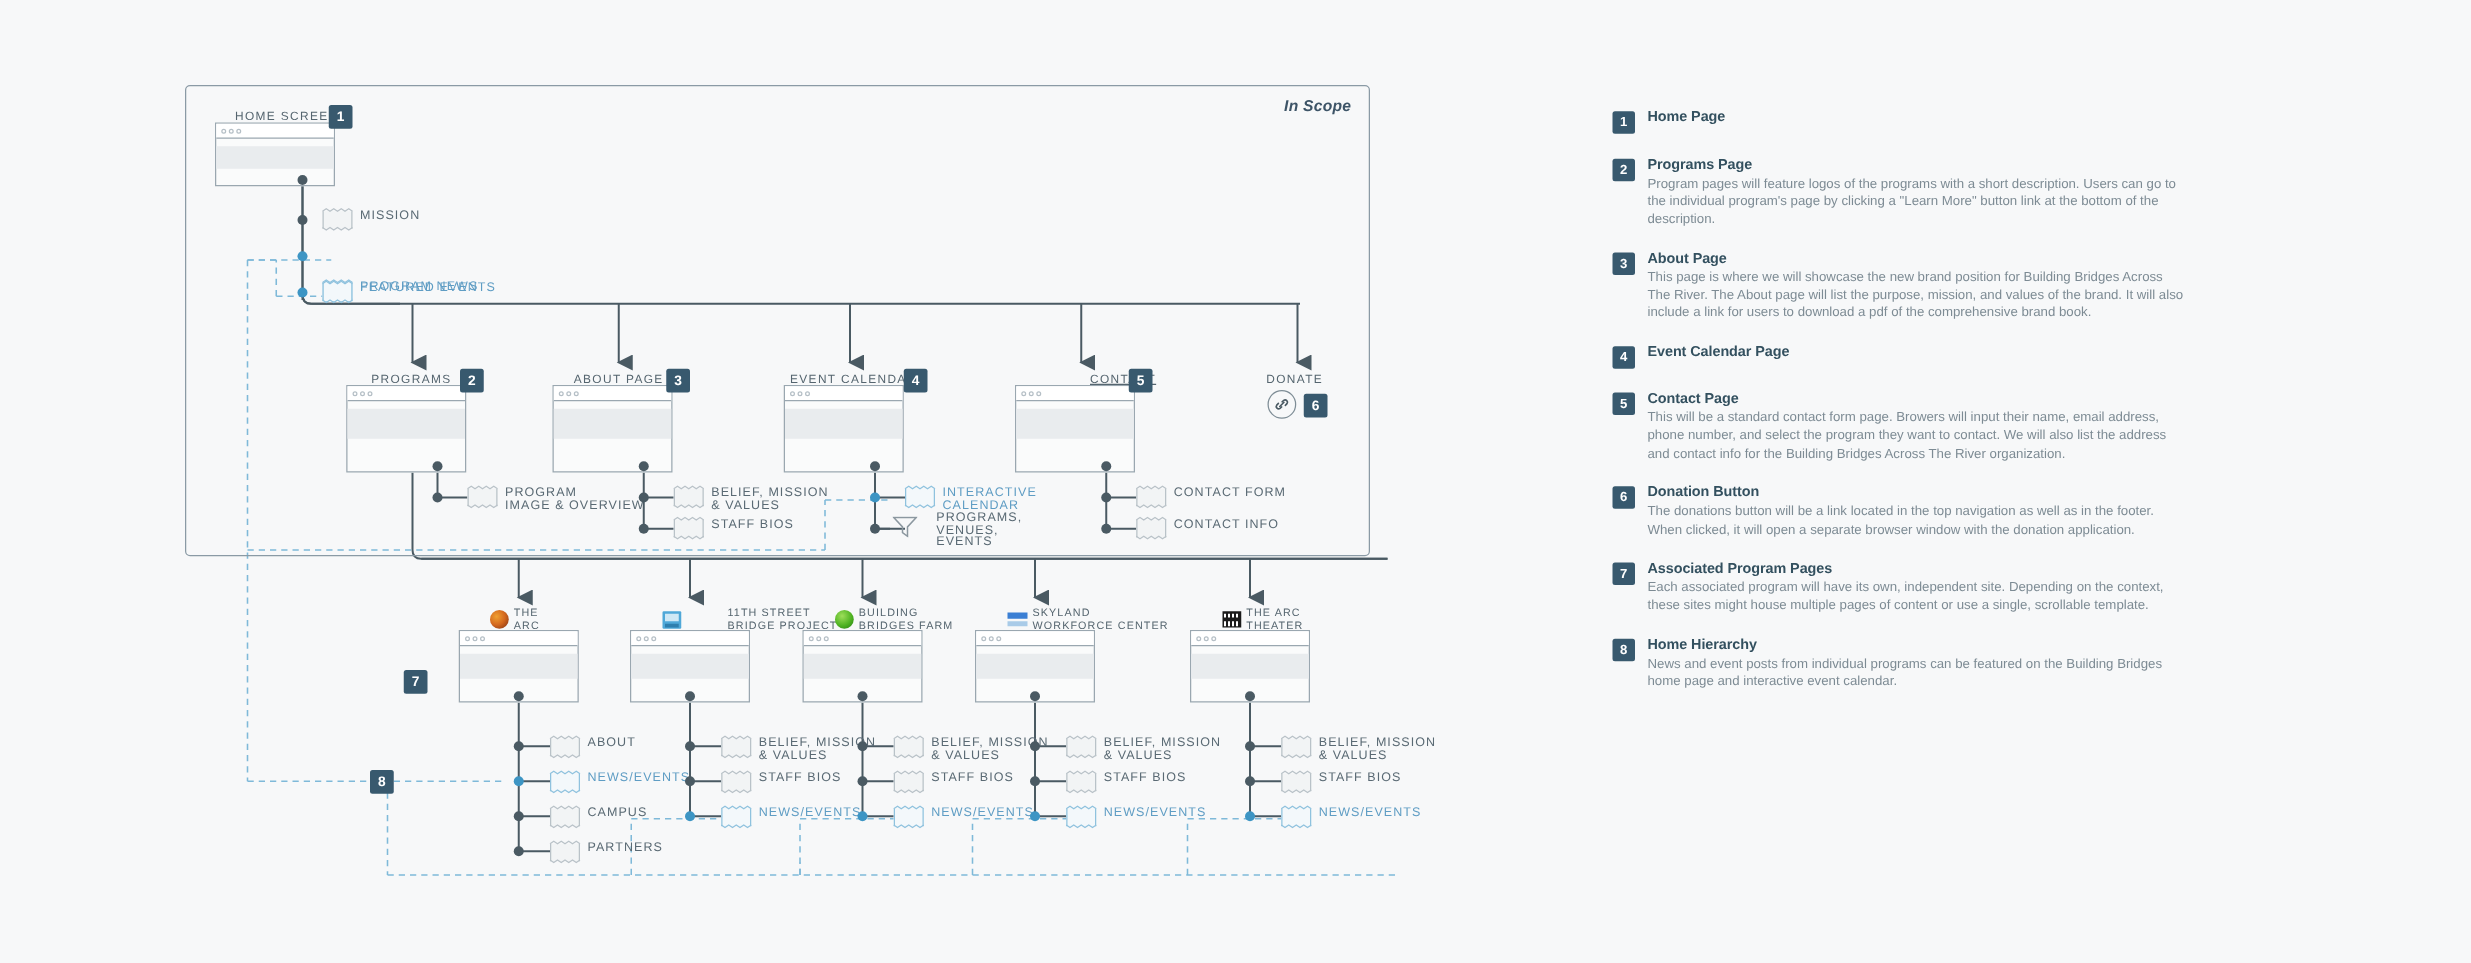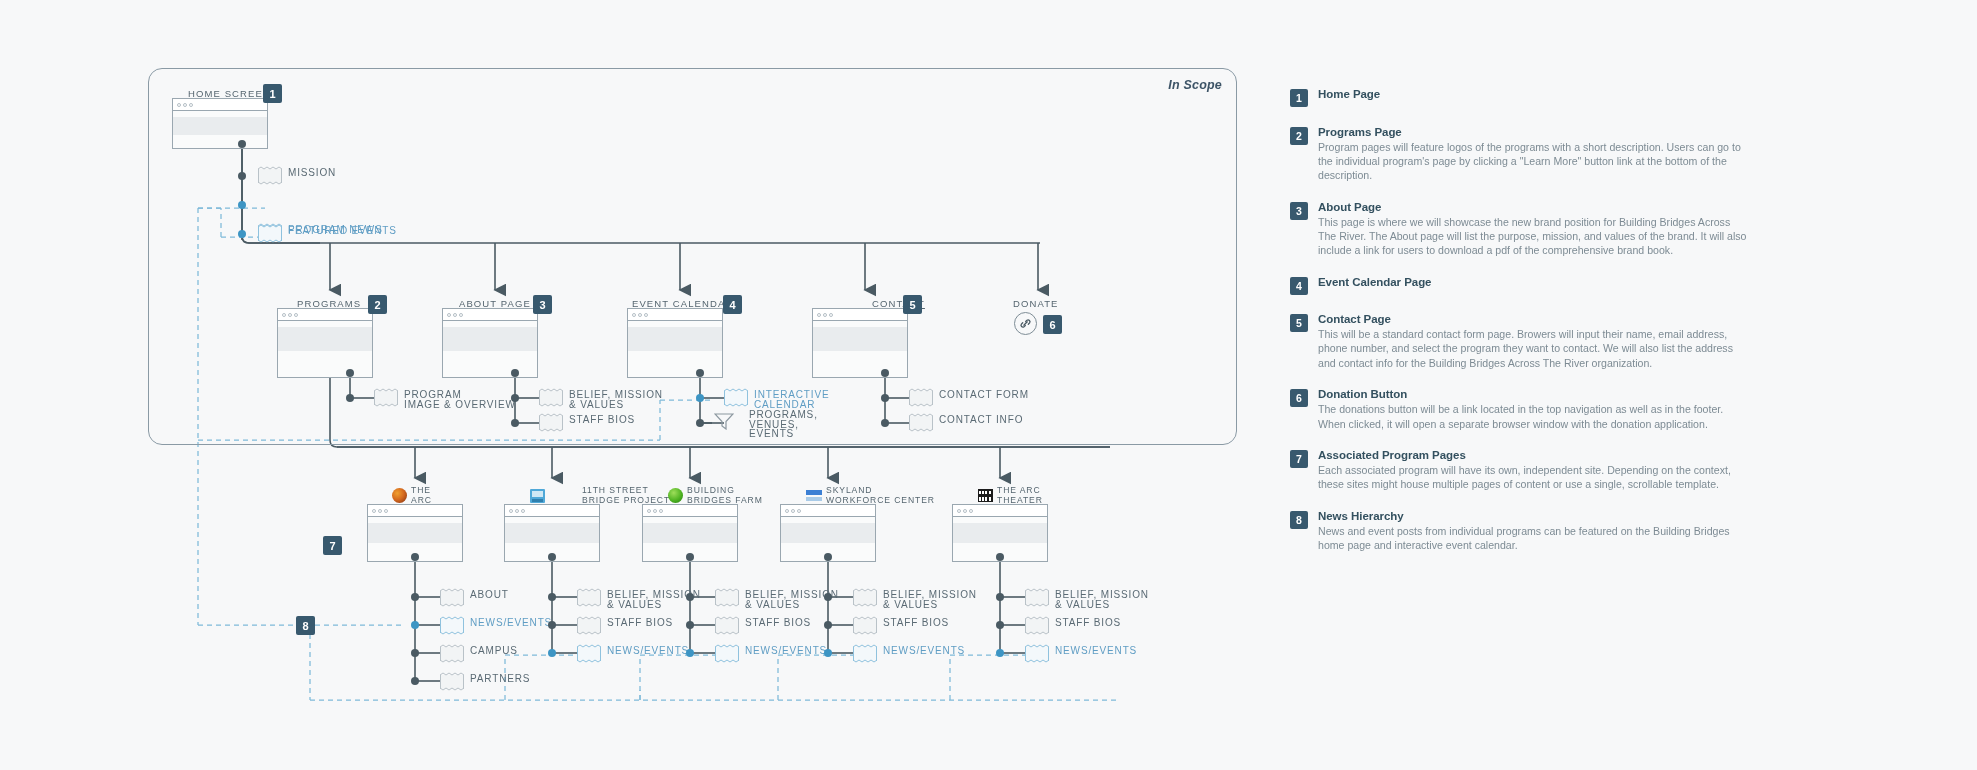--- a/index.html
+++ b/index.html
@@ -9,22 +9,22 @@
     background:#f7f8f9;
     font-family:"Liberation Sans", sans-serif;
     overflow:hidden;
     position:relative;
   }
   
   #diagram { position:absolute; left:0; top:0; width:1240px; height:770px; }
   #svg-layer { position:absolute; left:0; top:0; width:1240px; height:770px; pointer-events:none; }
 
   .scope-frame {
-    position:absolute; left:148px; top:68px; width:1089px; height:377px;
-    border:1.6px solid #8a9aa5; border-radius:14px; background:transparent;
+    position:absolute; left:148px; top:68px; width:948px; height:377px;
+    border:1.6px solid #8a9aa5; border-radius:4px; background:transparent;
   }
   .scope-label {
     position:absolute; right:14px; top:9px;
     font-style:italic; font-weight:bold; font-size:12.5px; color:#3d5467;
     letter-spacing:.2px;
   }
 
   
   .browser { position:absolute; background:#fafbfb; border:1.1px solid #9aa7b0; }
   .browser .bar {
@@ -657,18 +657,18 @@
       <div class="feature">
         <div class="num">7</div>
         <div class="txt">
           <p class="ft">Associated Program Pages</p>
           <p class="fd">Each associated program will have its own, independent site. Depending on the context, these sites might house multiple pages of content or use a single, scrollable template.</p>
         </div>
       </div>
       <div class="feature">
         <div class="num">8</div>
         <div class="txt">
-          <p class="ft">News Hierarchy</p>
+          <p class="ft">Home Hierarchy</p>
           <p class="fd">News and event posts from individual programs can be featured on the Building Bridges home page and interactive event calendar.</p>
         </div>
       </div>
     </div>
 </div>
 
 </body></html>

